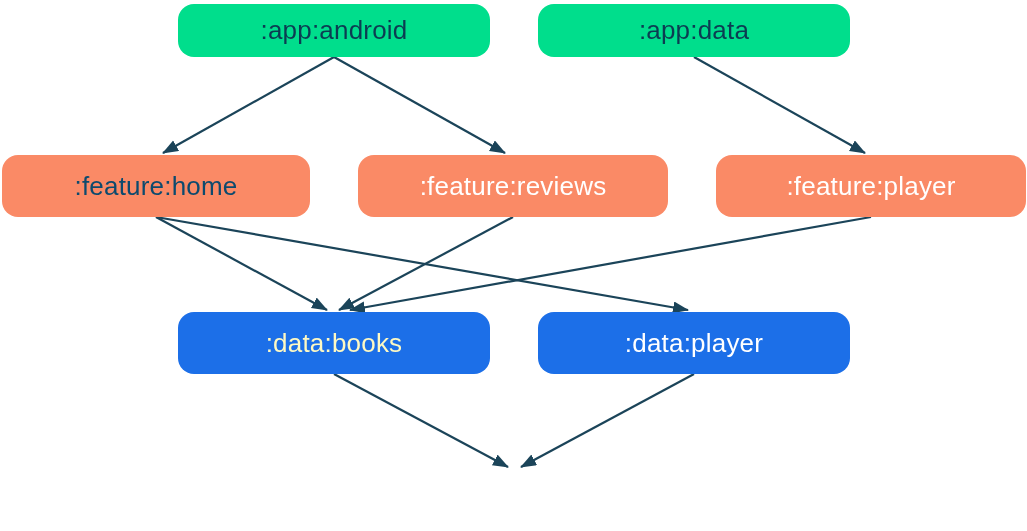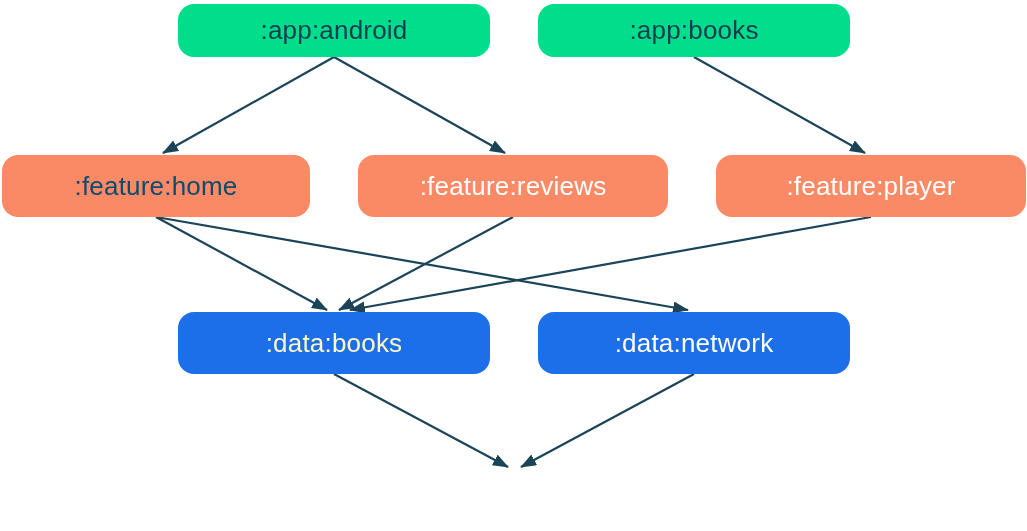--- a/index.html
+++ b/index.html
@@ -48,31 +48,31 @@
       <line x1="513" y1="217" x2="339" y2="310" stroke="#1B4459" stroke-width="2.2" marker-end="url(#arr)"></line>
       <line x1="871" y1="217" x2="350" y2="310" stroke="#1B4459" stroke-width="2.2" marker-end="url(#arr)"></line>
       <line x1="334" y1="374" x2="508" y2="467" stroke="#1B4459" stroke-width="2.2" marker-end="url(#arr)"></line>
       <line x1="694" y1="374" x2="521" y2="467" stroke="#1B4459" stroke-width="2.2" marker-end="url(#arr)"></line>
     </svg>
 
   <div class="node" style="left: 178px; top: 4px; width: 312px; height: 53px; background: rgb(0, 222, 140); color: rgb(12, 60, 82);">
     <span>:app:android</span>
   </div>
   <div class="node" style="left: 538px; top: 4px; width: 312px; height: 53px; background: rgb(0, 222, 140); color: rgb(12, 60, 82);">
-    <span>:app:books</span>
+    <span>:app:data</span>
   </div>
   <div class="node" style="left: 2px; top: 155px; width: 308px; height: 62px; background: rgb(250, 138, 102); color: #0c4a6e;">
     <span>:feature:home</span>
   </div>
   <div class="node" style="left: 358px; top: 155px; width: 310px; height: 62px; background: rgb(250, 138, 102); color: rgb(255, 255, 255);">
     <span>:feature:reviews</span>
   </div>
   <div class="node" style="left: 716px; top: 155px; width: 310px; height: 62px; background: rgb(250, 138, 102); color: rgb(255, 255, 255);">
     <span>:feature:player</span>
   </div>
   <div class="node" style="left: 178px; top: 312px; width: 312px; height: 62px; background: rgb(28, 111, 232); color: #fef9c3;">
     <span>:data:books</span>
   </div>
   <div class="node" style="left: 538px; top: 312px; width: 312px; height: 62px; background: rgb(28, 111, 232); color: rgb(255, 255, 255);">
-    <span>:data:network</span>
+    <span>:data:player</span>
   </div>
 
 </div>
 
 </body></html>

